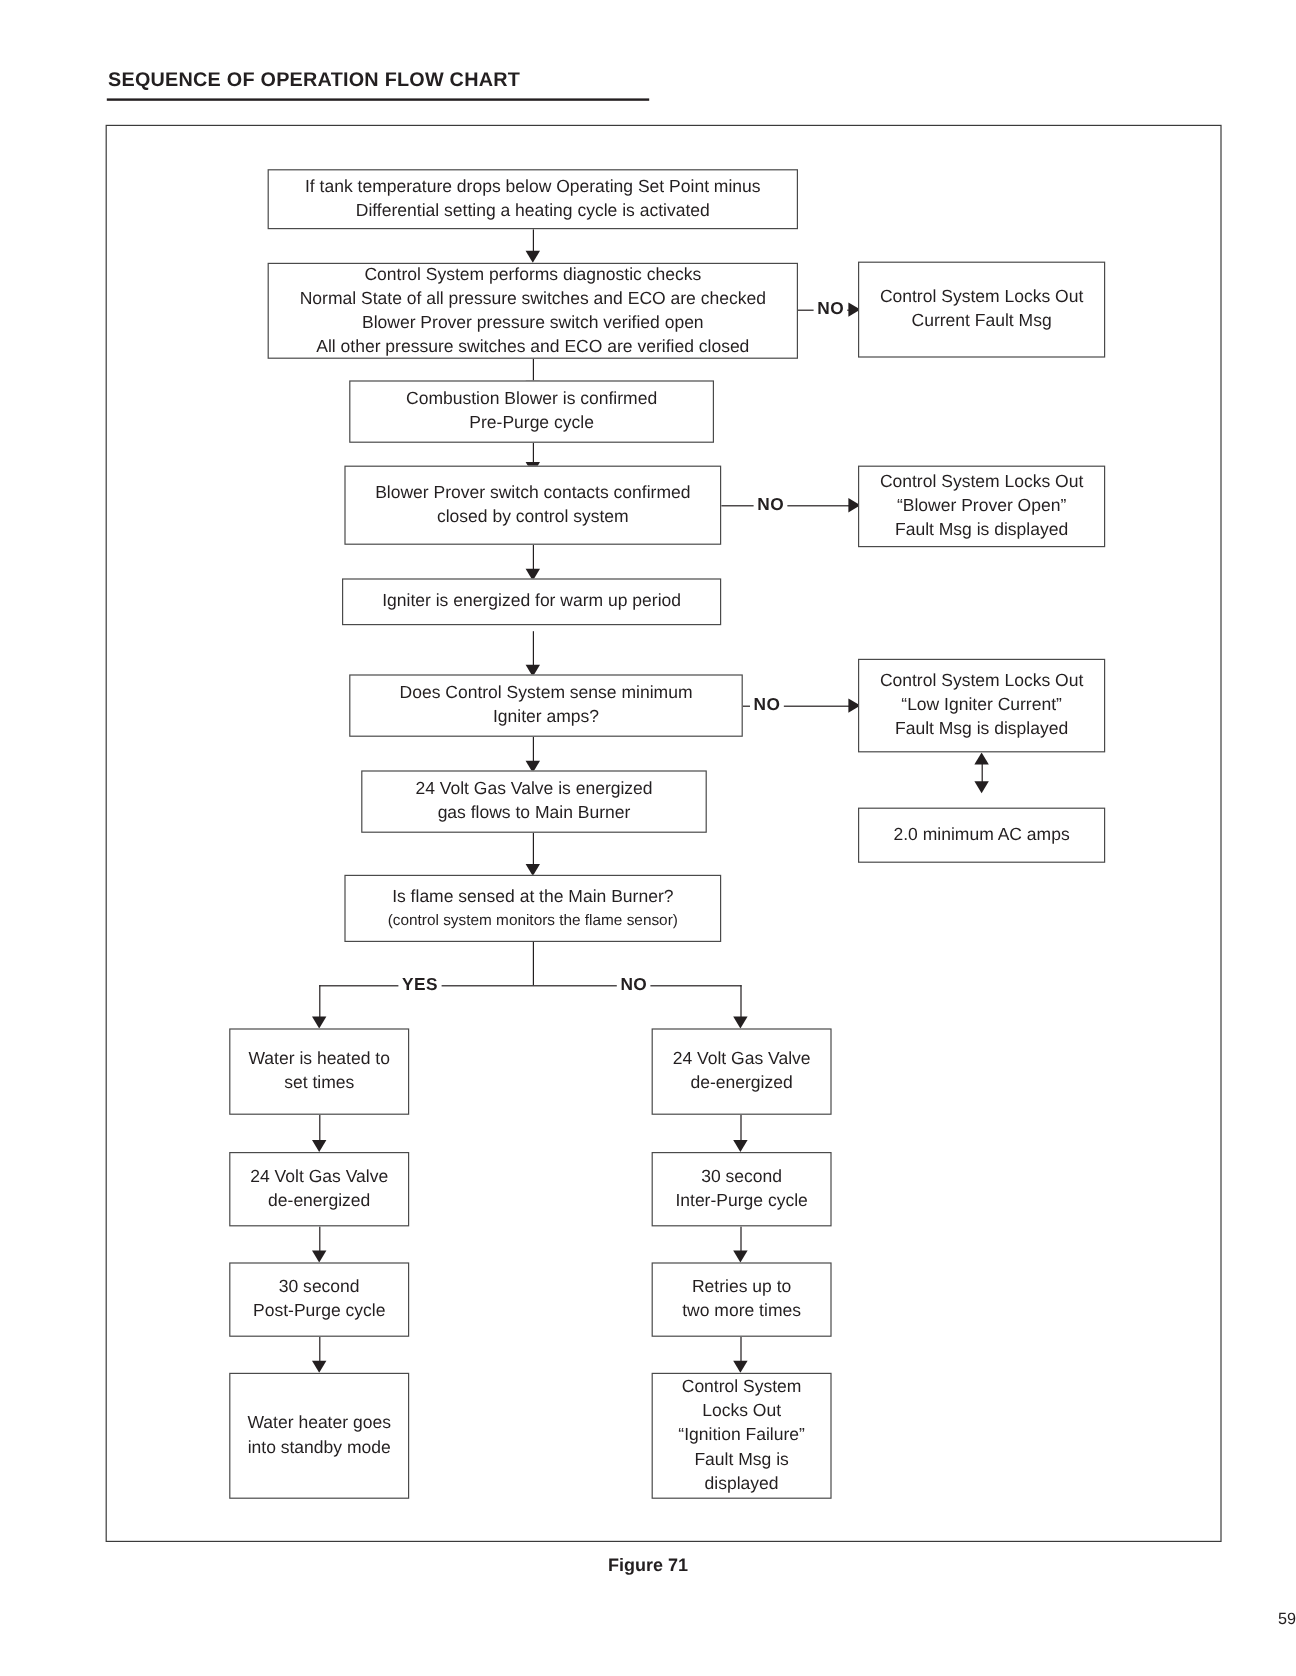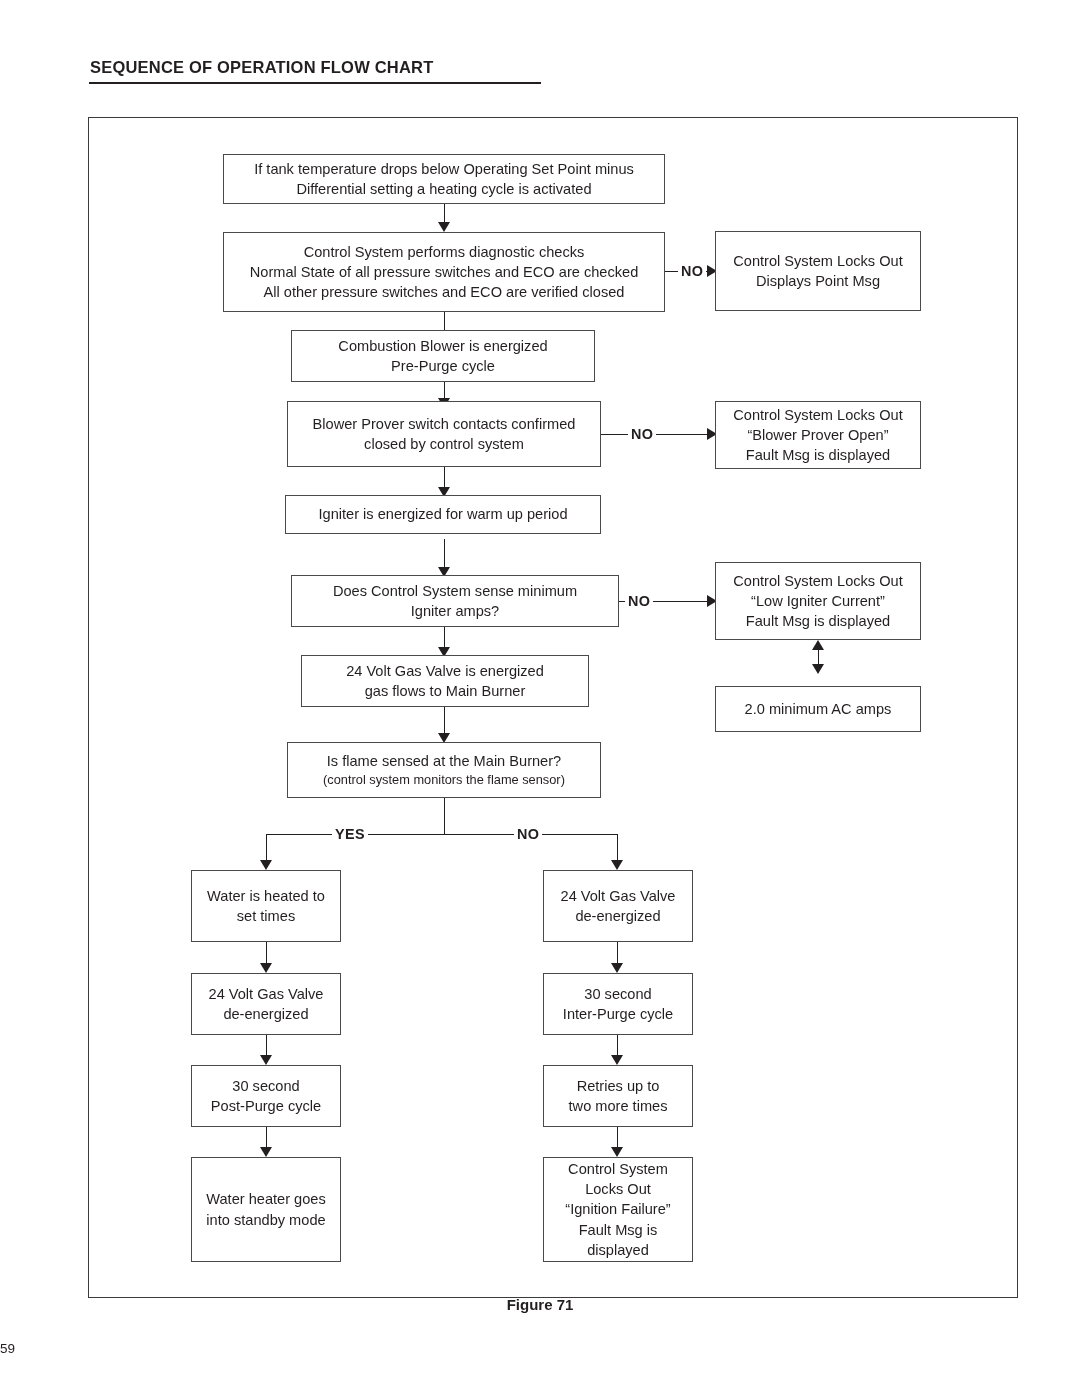--- a/index.html
+++ b/index.html
@@ -38,21 +38,20 @@
   
   #diagram-frame {
     position: absolute;
     left: 88px;
     top: 104px;
     width: 930px;
     height: 1181px;
     border: 1.6px solid #3b3b3b;
     box-sizing: border-box;
     background: #ffffff;
-    margin-top: 13px;
   }
 
   
   .node {
     position: absolute;
     box-sizing: border-box;
     border: 1.3px solid #4a4a4a;
     background: #ffffff;
     display: flex;
     align-items: center;
@@ -128,21 +127,21 @@
     width: 1080px;
     text-align: center;
     font-size: 15px;
     font-weight: bold;
   }
   #page-number {
     position: absolute;
     left: 0;
     top: 1341px;
     width: 1080px;
-    text-align: left;
+    text-align: right;
     font-size: 13.5px;
   }
 </style>
 </head>
 <body>
 
 <div id="page-title">SEQUENCE OF OPERATION FLOW CHART</div>
 <div id="title-rule"></div>
 
 <div id="diagram-frame">
@@ -154,42 +153,43 @@
     </div>
   </div>
 
   <div class="vline" style="left:355px; top:86px; height:22px;"></div>
   <div class="arrow-down" style="left:349px; top:104px;"></div>
 
   <div class="node" style="left:134px; top:114px; width:442px; height:80px;">
     <div>
       <span class="ln">Control System performs diagnostic checks</span>
       <span class="ln">Normal State of all pressure switches and ECO are checked</span>
+      <span class="ln">Blower Prover pressure switch verified open</span>
       <span class="ln">All other pressure switches and ECO are verified closed</span>
     </div>
   </div>
 
   <div class="hline" style="left:576px; top:153px; width:14px;"></div>
   <div class="branch-label" style="left:589px; top:146px;">NO</div>
   <div class="hline" style="left:614px; top:153px; width:8px;"></div>
   <div class="arrow-right" style="left:618px; top:147px;"></div>
 
   <div class="node" style="left:626px; top:113px; width:206px; height:80px;">
     <div>
       <span class="ln">Control System Locks Out</span>
-      <span class="ln">Displays Point Msg</span>
+      <span class="ln">Current Fault Msg</span>
     </div>
   </div>
 
   <div class="vline" style="left:355px; top:194px; height:22px;"></div>
   <div class="arrow-down" style="left:349px; top:212px;"></div>
 
   <div class="node" style="left:202px; top:212px; width:304px; height:52px;">
     <div>
-      <span class="ln">Combustion Blower is energized</span>
+      <span class="ln">Combustion Blower is confirmed</span>
       <span class="ln">Pre-Purge cycle</span>
     </div>
   </div>
 
   <div class="vline" style="left:355px; top:264px; height:22px;"></div>
   <div class="arrow-down" style="left:349px; top:280px;"></div>
 
   <div class="node" style="left:198px; top:283px; width:314px; height:66px;">
     <div>
       <span class="ln">Blower Prover switch contacts confirmed</span>

